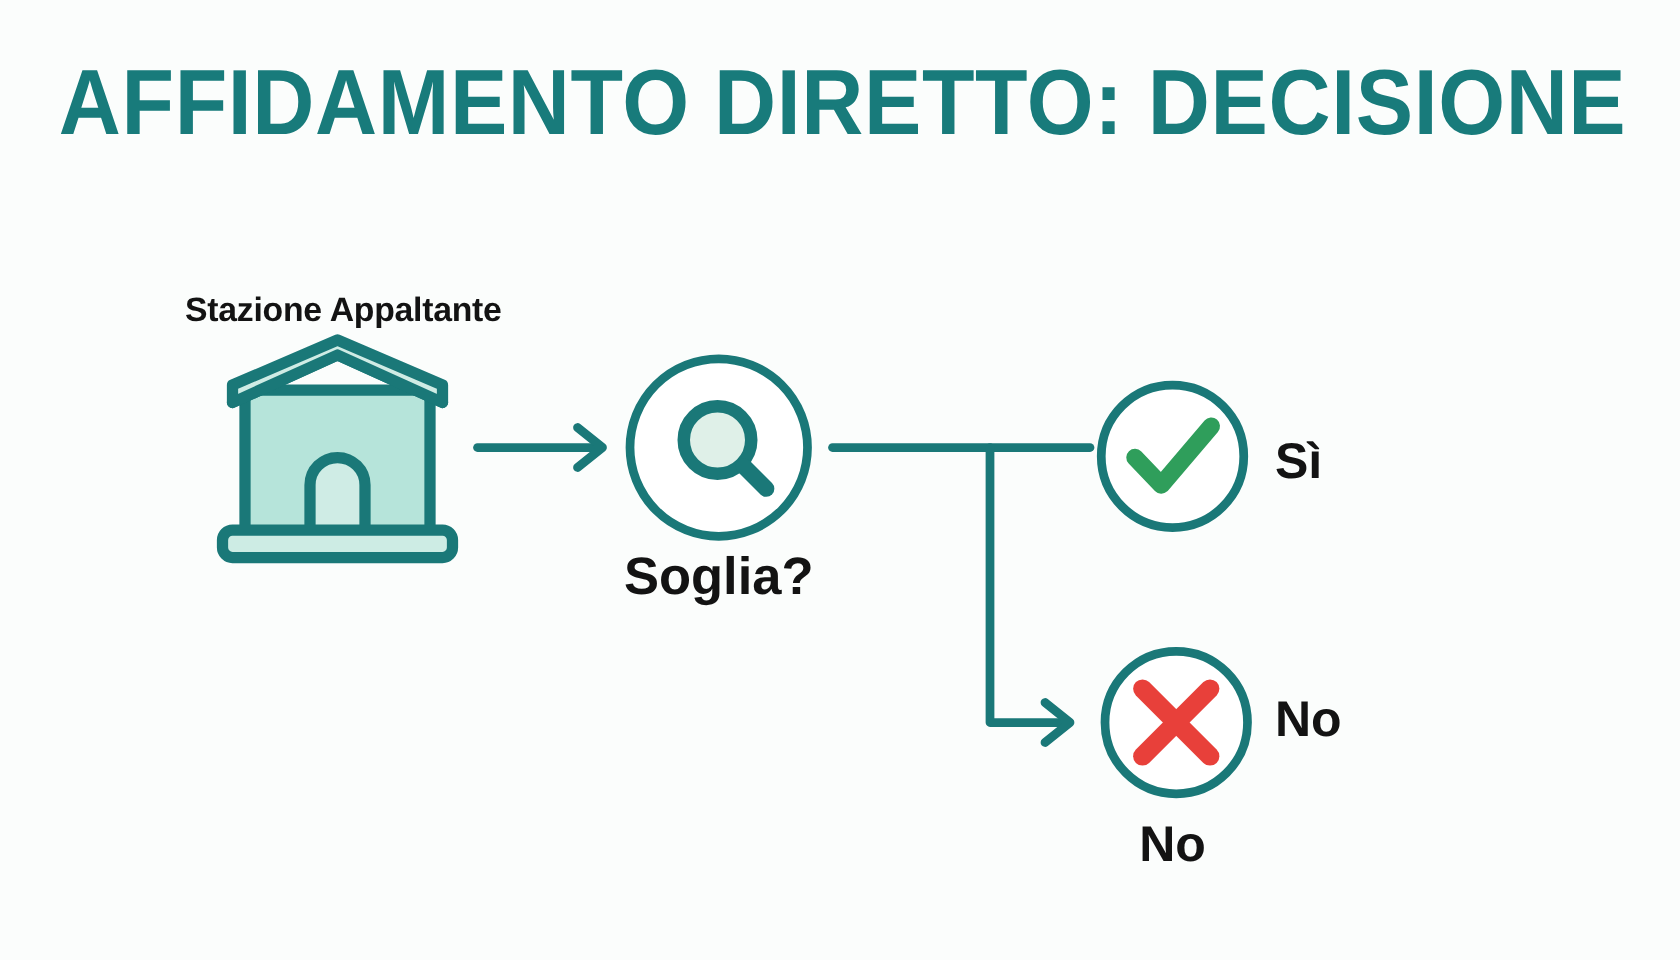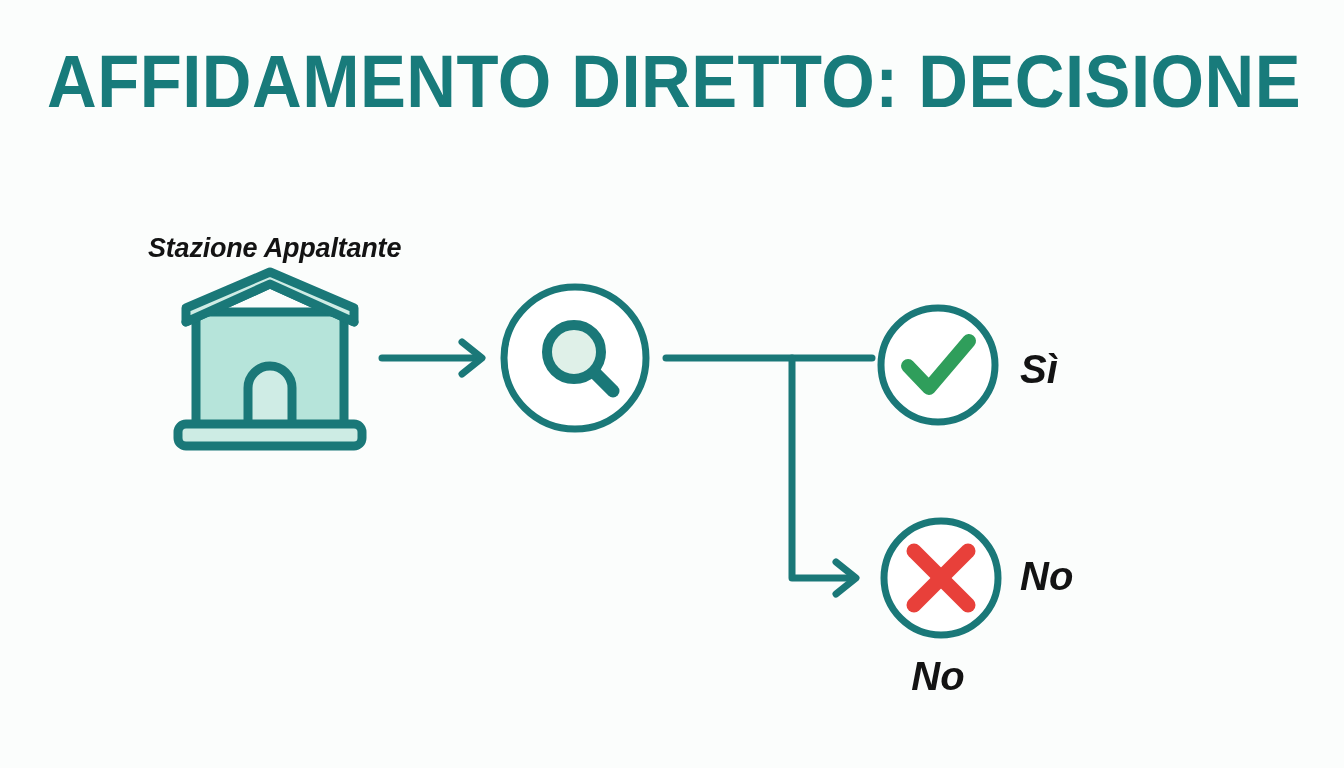--- a/index.html
+++ b/index.html
@@ -35,21 +35,20 @@
     transform: scaleX(0.93);
     transform-origin: 50% 50%;
     white-space: nowrap;
   }
   .node-label {
     position: absolute;
     font-family: "Liberation Sans Narrow", "Liberation Sans", sans-serif;
     font-weight: 700;
     color: #131313;
     white-space: nowrap;
-    font-style: italic;
   }
   .label-station {
     left: 148px;
     top: 232px;
     font-size: 27px;
     line-height: 32px;
     letter-spacing: -0.2px;
   }
   .label-soglia {
     left: 430px;
@@ -141,20 +140,21 @@
       <g>
         <line x1="914" y1="551" x2="968" y2="605" stroke="#e8403a" stroke-width="15" stroke-linecap="round"></line>
         <line x1="968" y1="551" x2="914" y2="605" stroke="#e8403a" stroke-width="15" stroke-linecap="round"></line>
       </g>
     </g>
 
   </svg>
 
   <div class="node-label label-station">Stazione Appaltante</div>
 
+  <div class="node-label label-soglia">Soglia?</div>
 
   <div class="node-label label-si">Sì</div>
 
   <div class="node-label label-no-right">No</div>
 
   <div class="node-label label-no-bottom">No</div>
 
 </div>
 
 </body></html>

